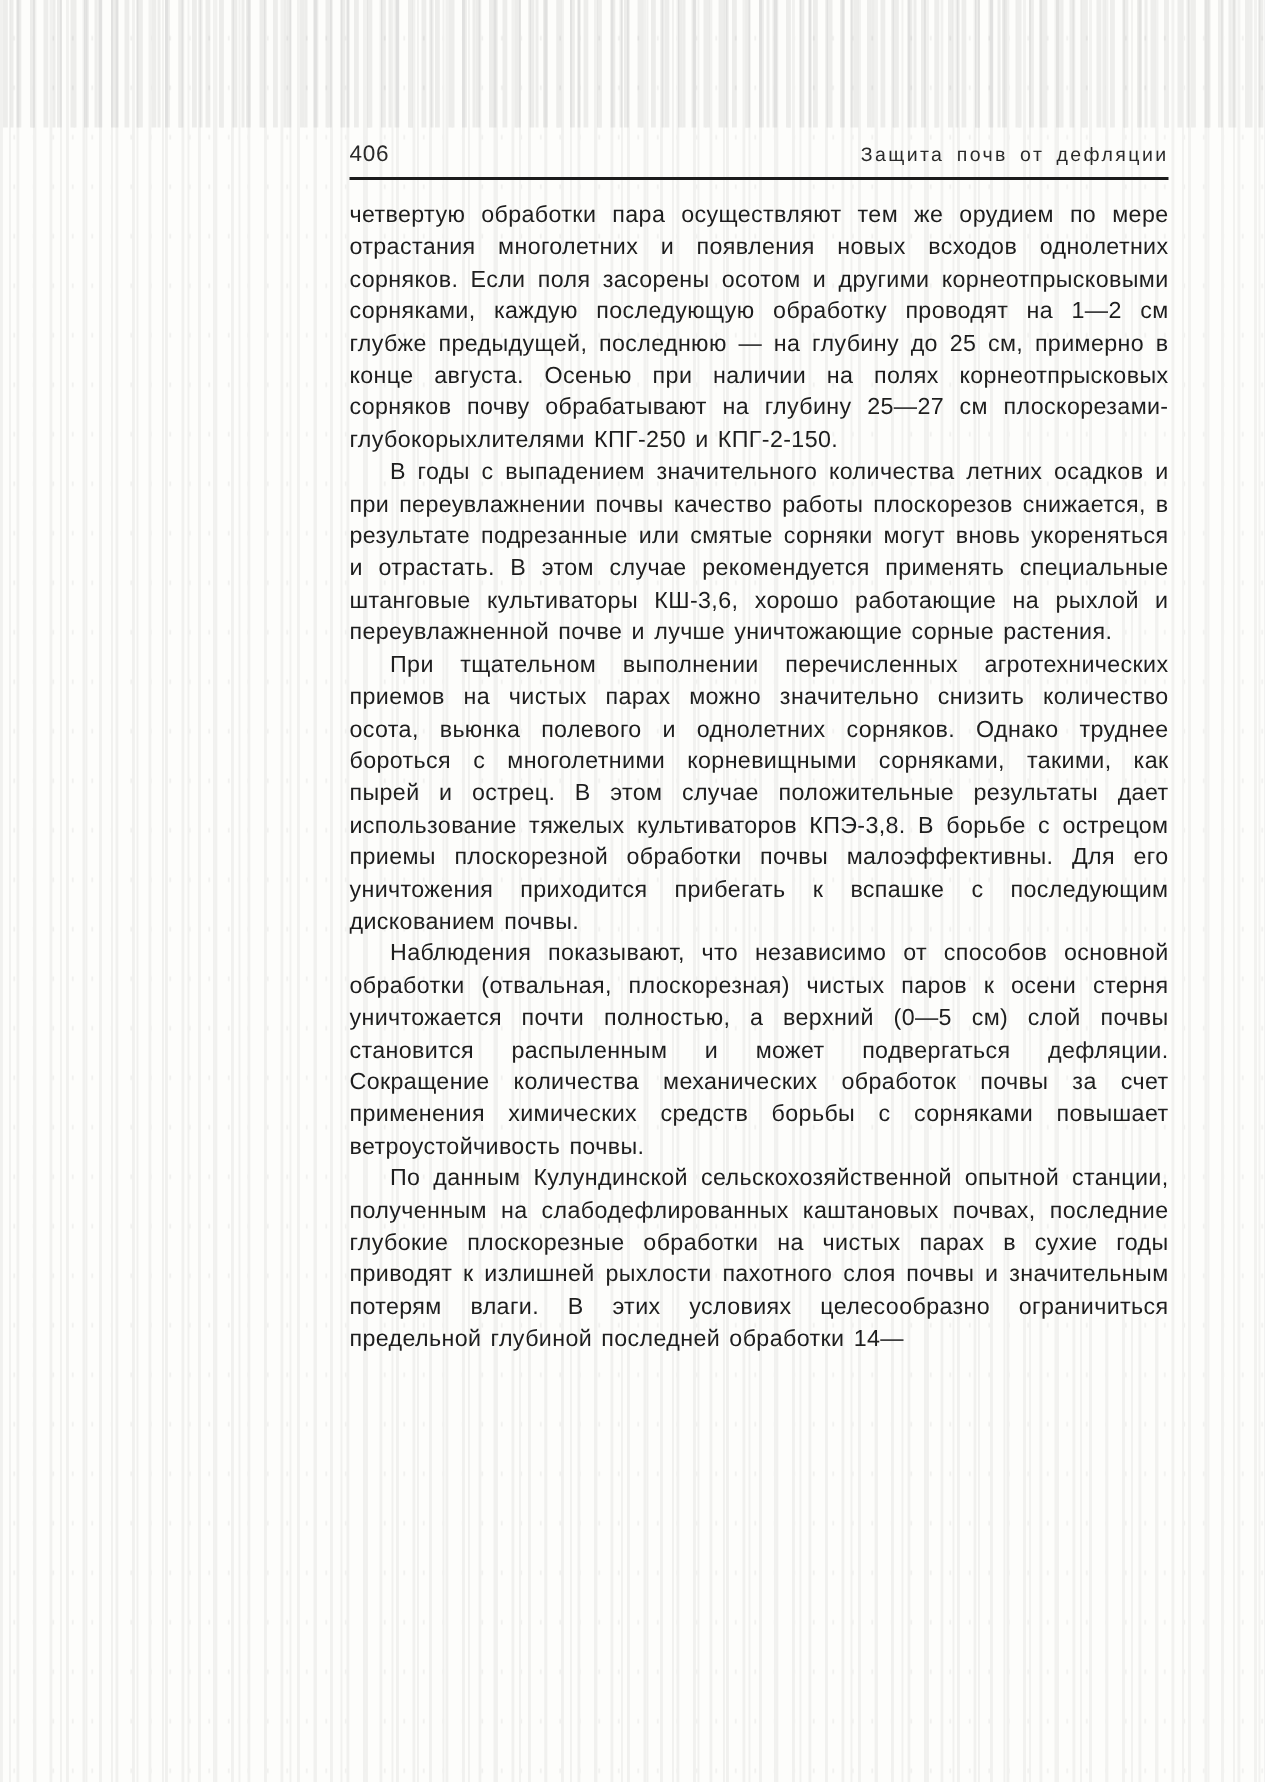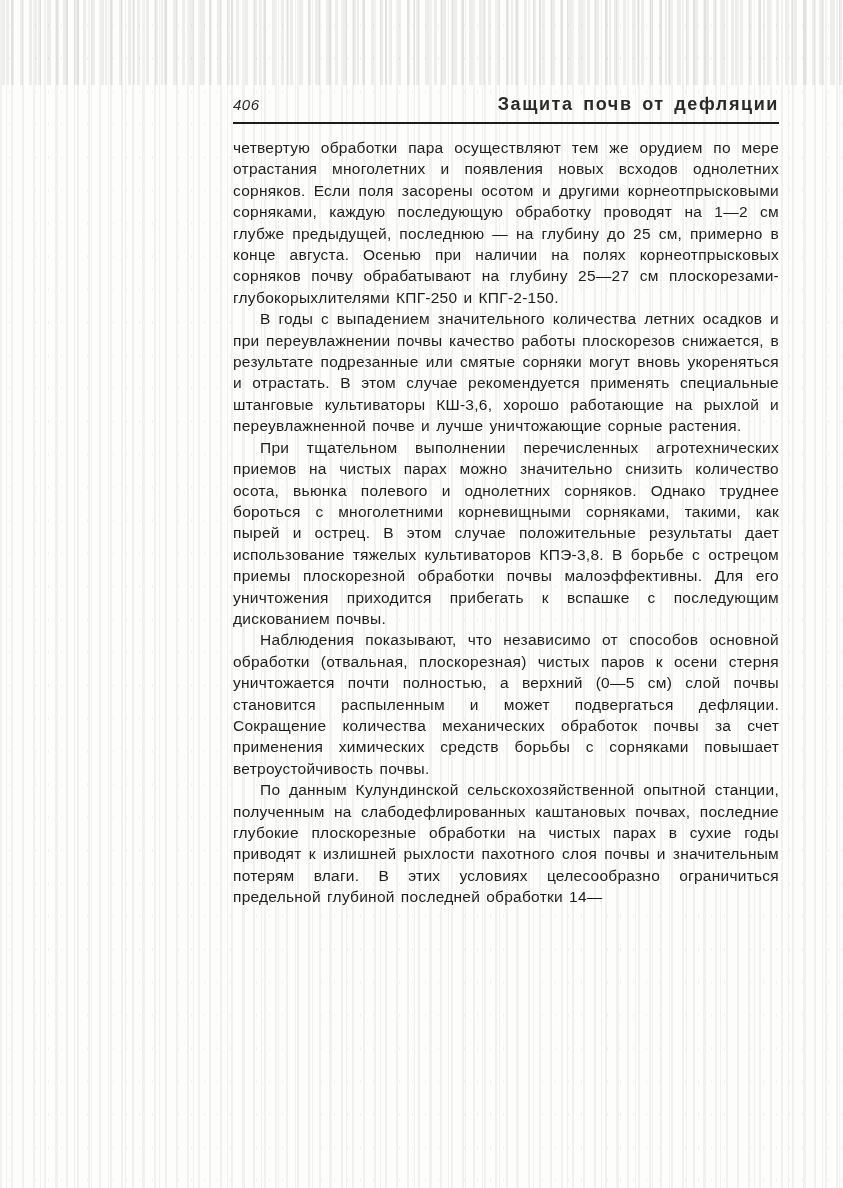--- a/index.html
+++ b/index.html
@@ -51,28 +51,26 @@
   .running-head {
     display: flex;
     justify-content: space-between;
     align-items: baseline;
   }
   .page-number {
     font-size: 15px;
     font-weight: 400;
     letter-spacing: 0.5px;
     color: #2a2a2a;
-    font-style: italic;
   }
   .running-title {
-    font-size: 18px;
+    font-size: 13px;
     letter-spacing: 1.6px;
     word-spacing: 3px;
     color: #2a2a2a;
-    font-weight: bold;
   }
   .head-rule {
     margin-top: 7px;
     border-bottom: 2.5px solid #1c1c1c;
     width: 100%;
   }
   .body-text {
     margin-top: 13px;
     font-size: 15.5px;
     line-height: 21.4px;

